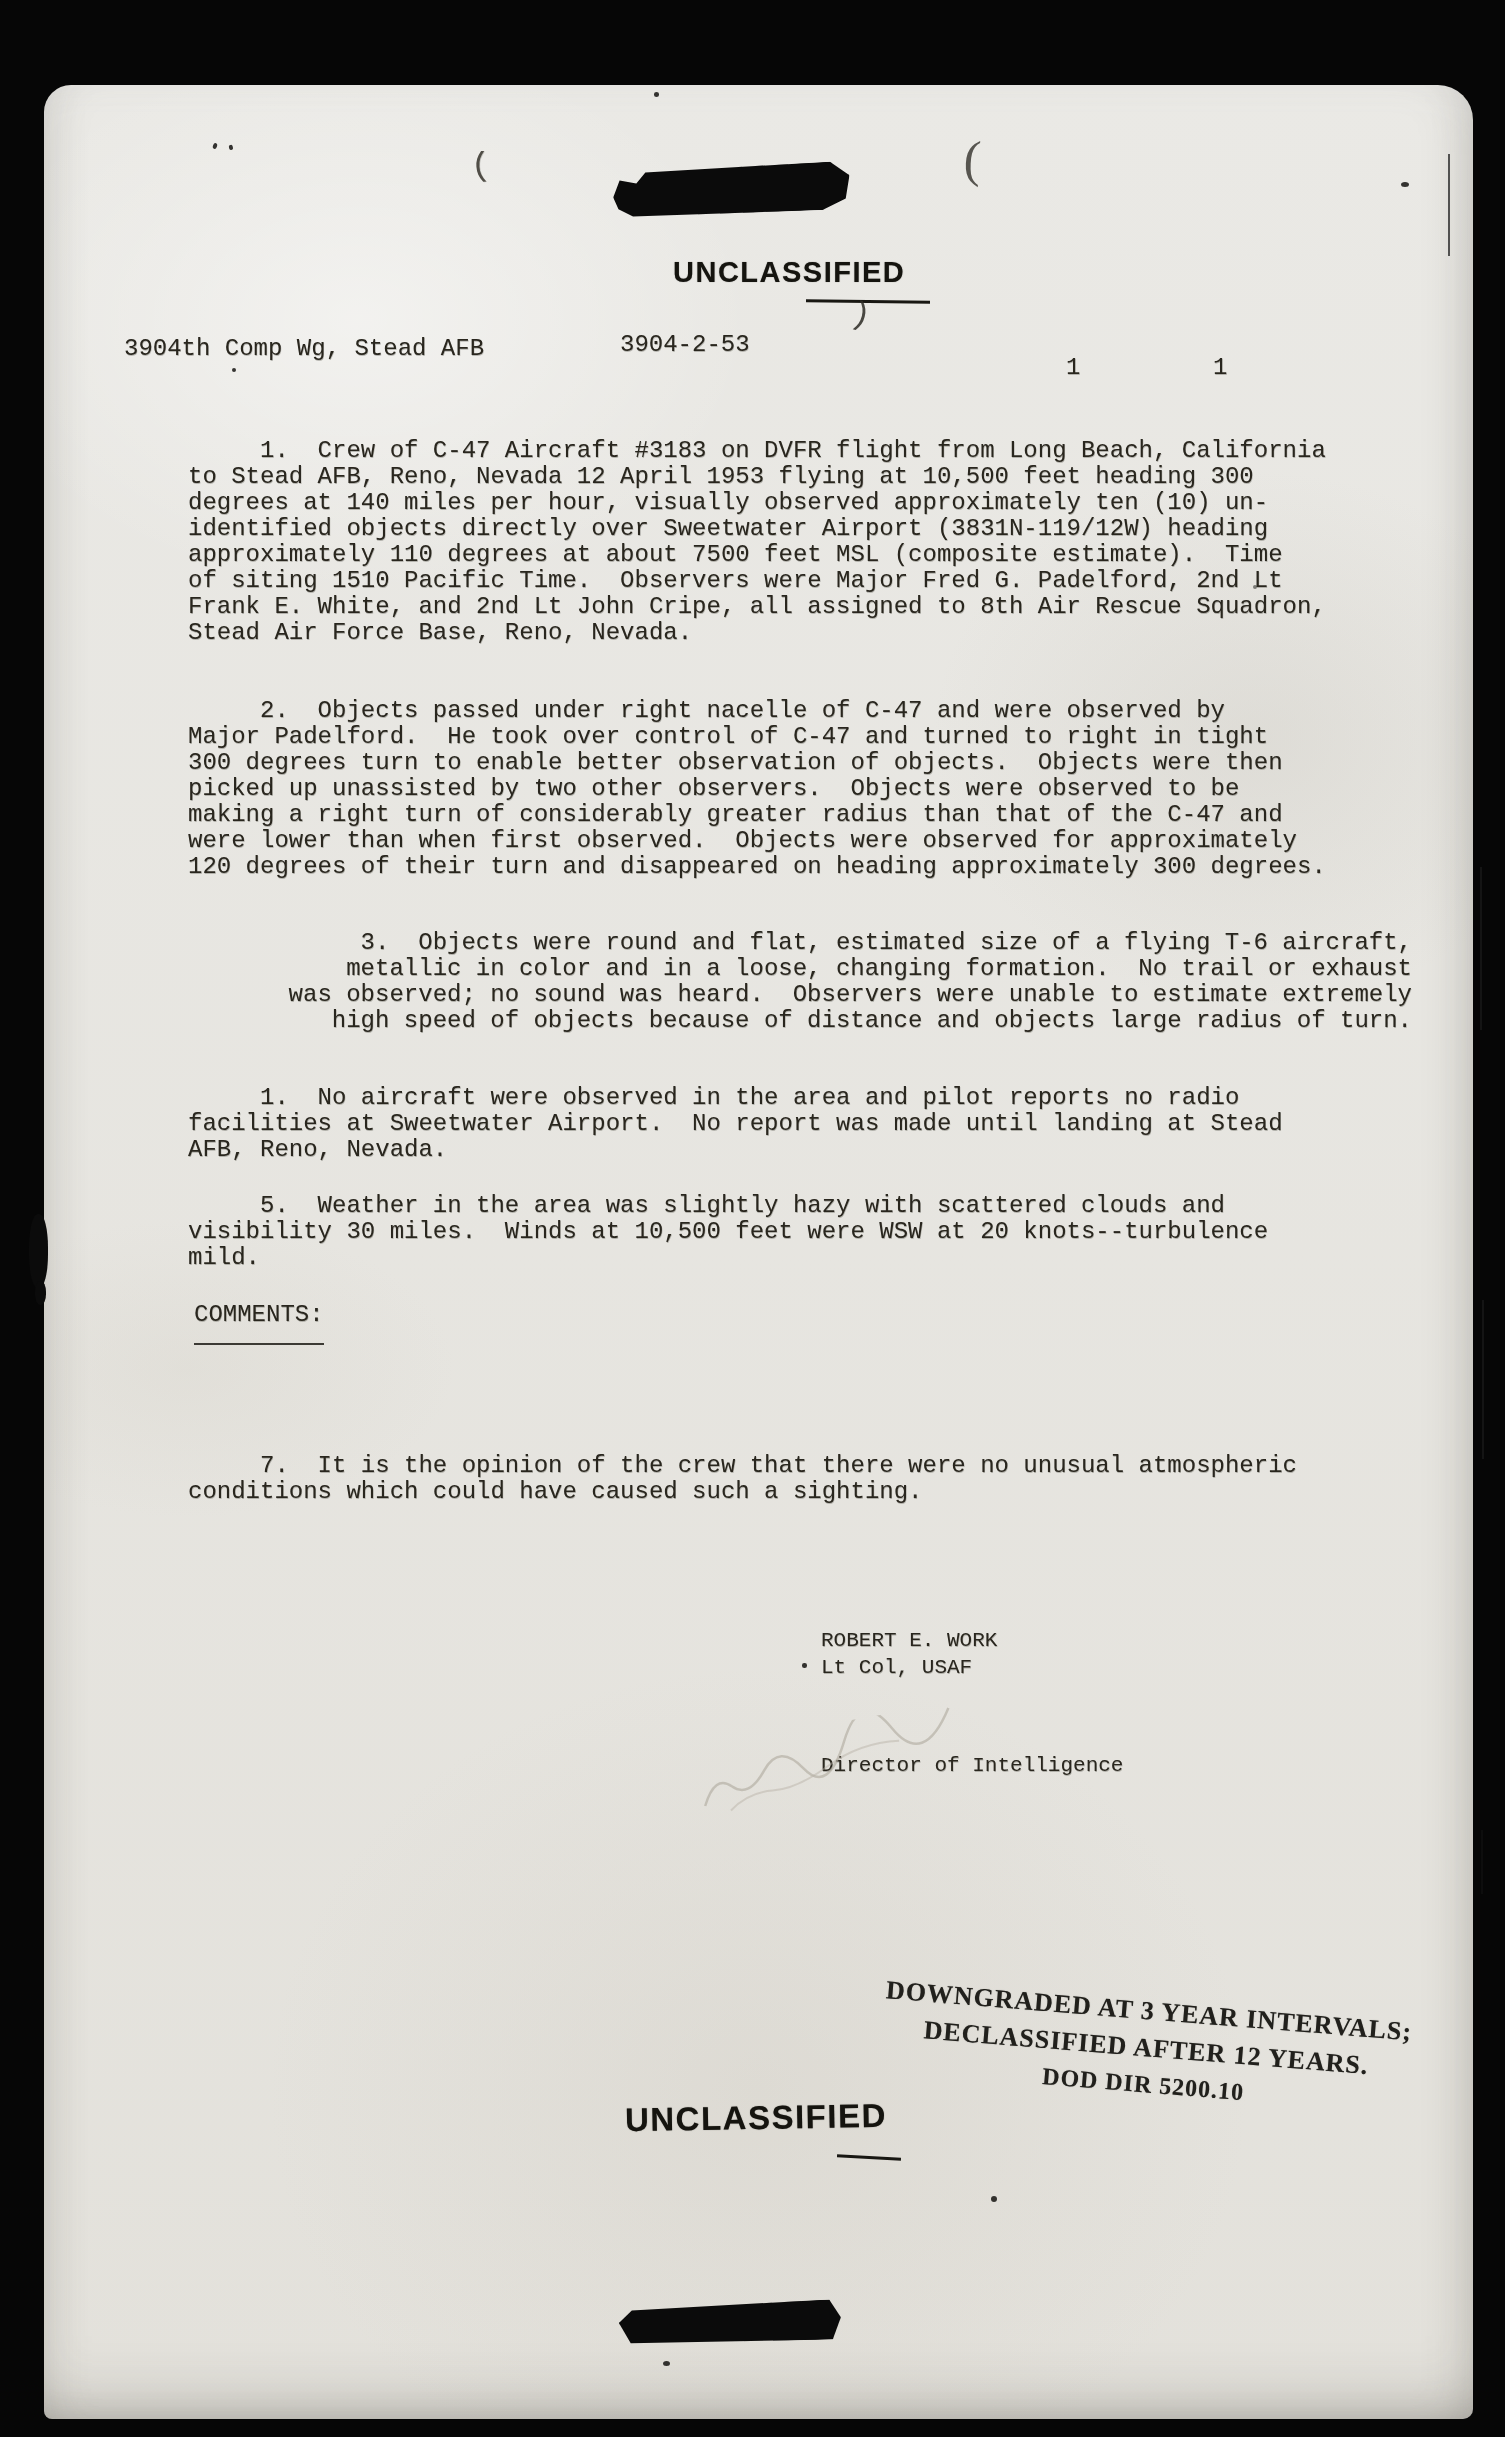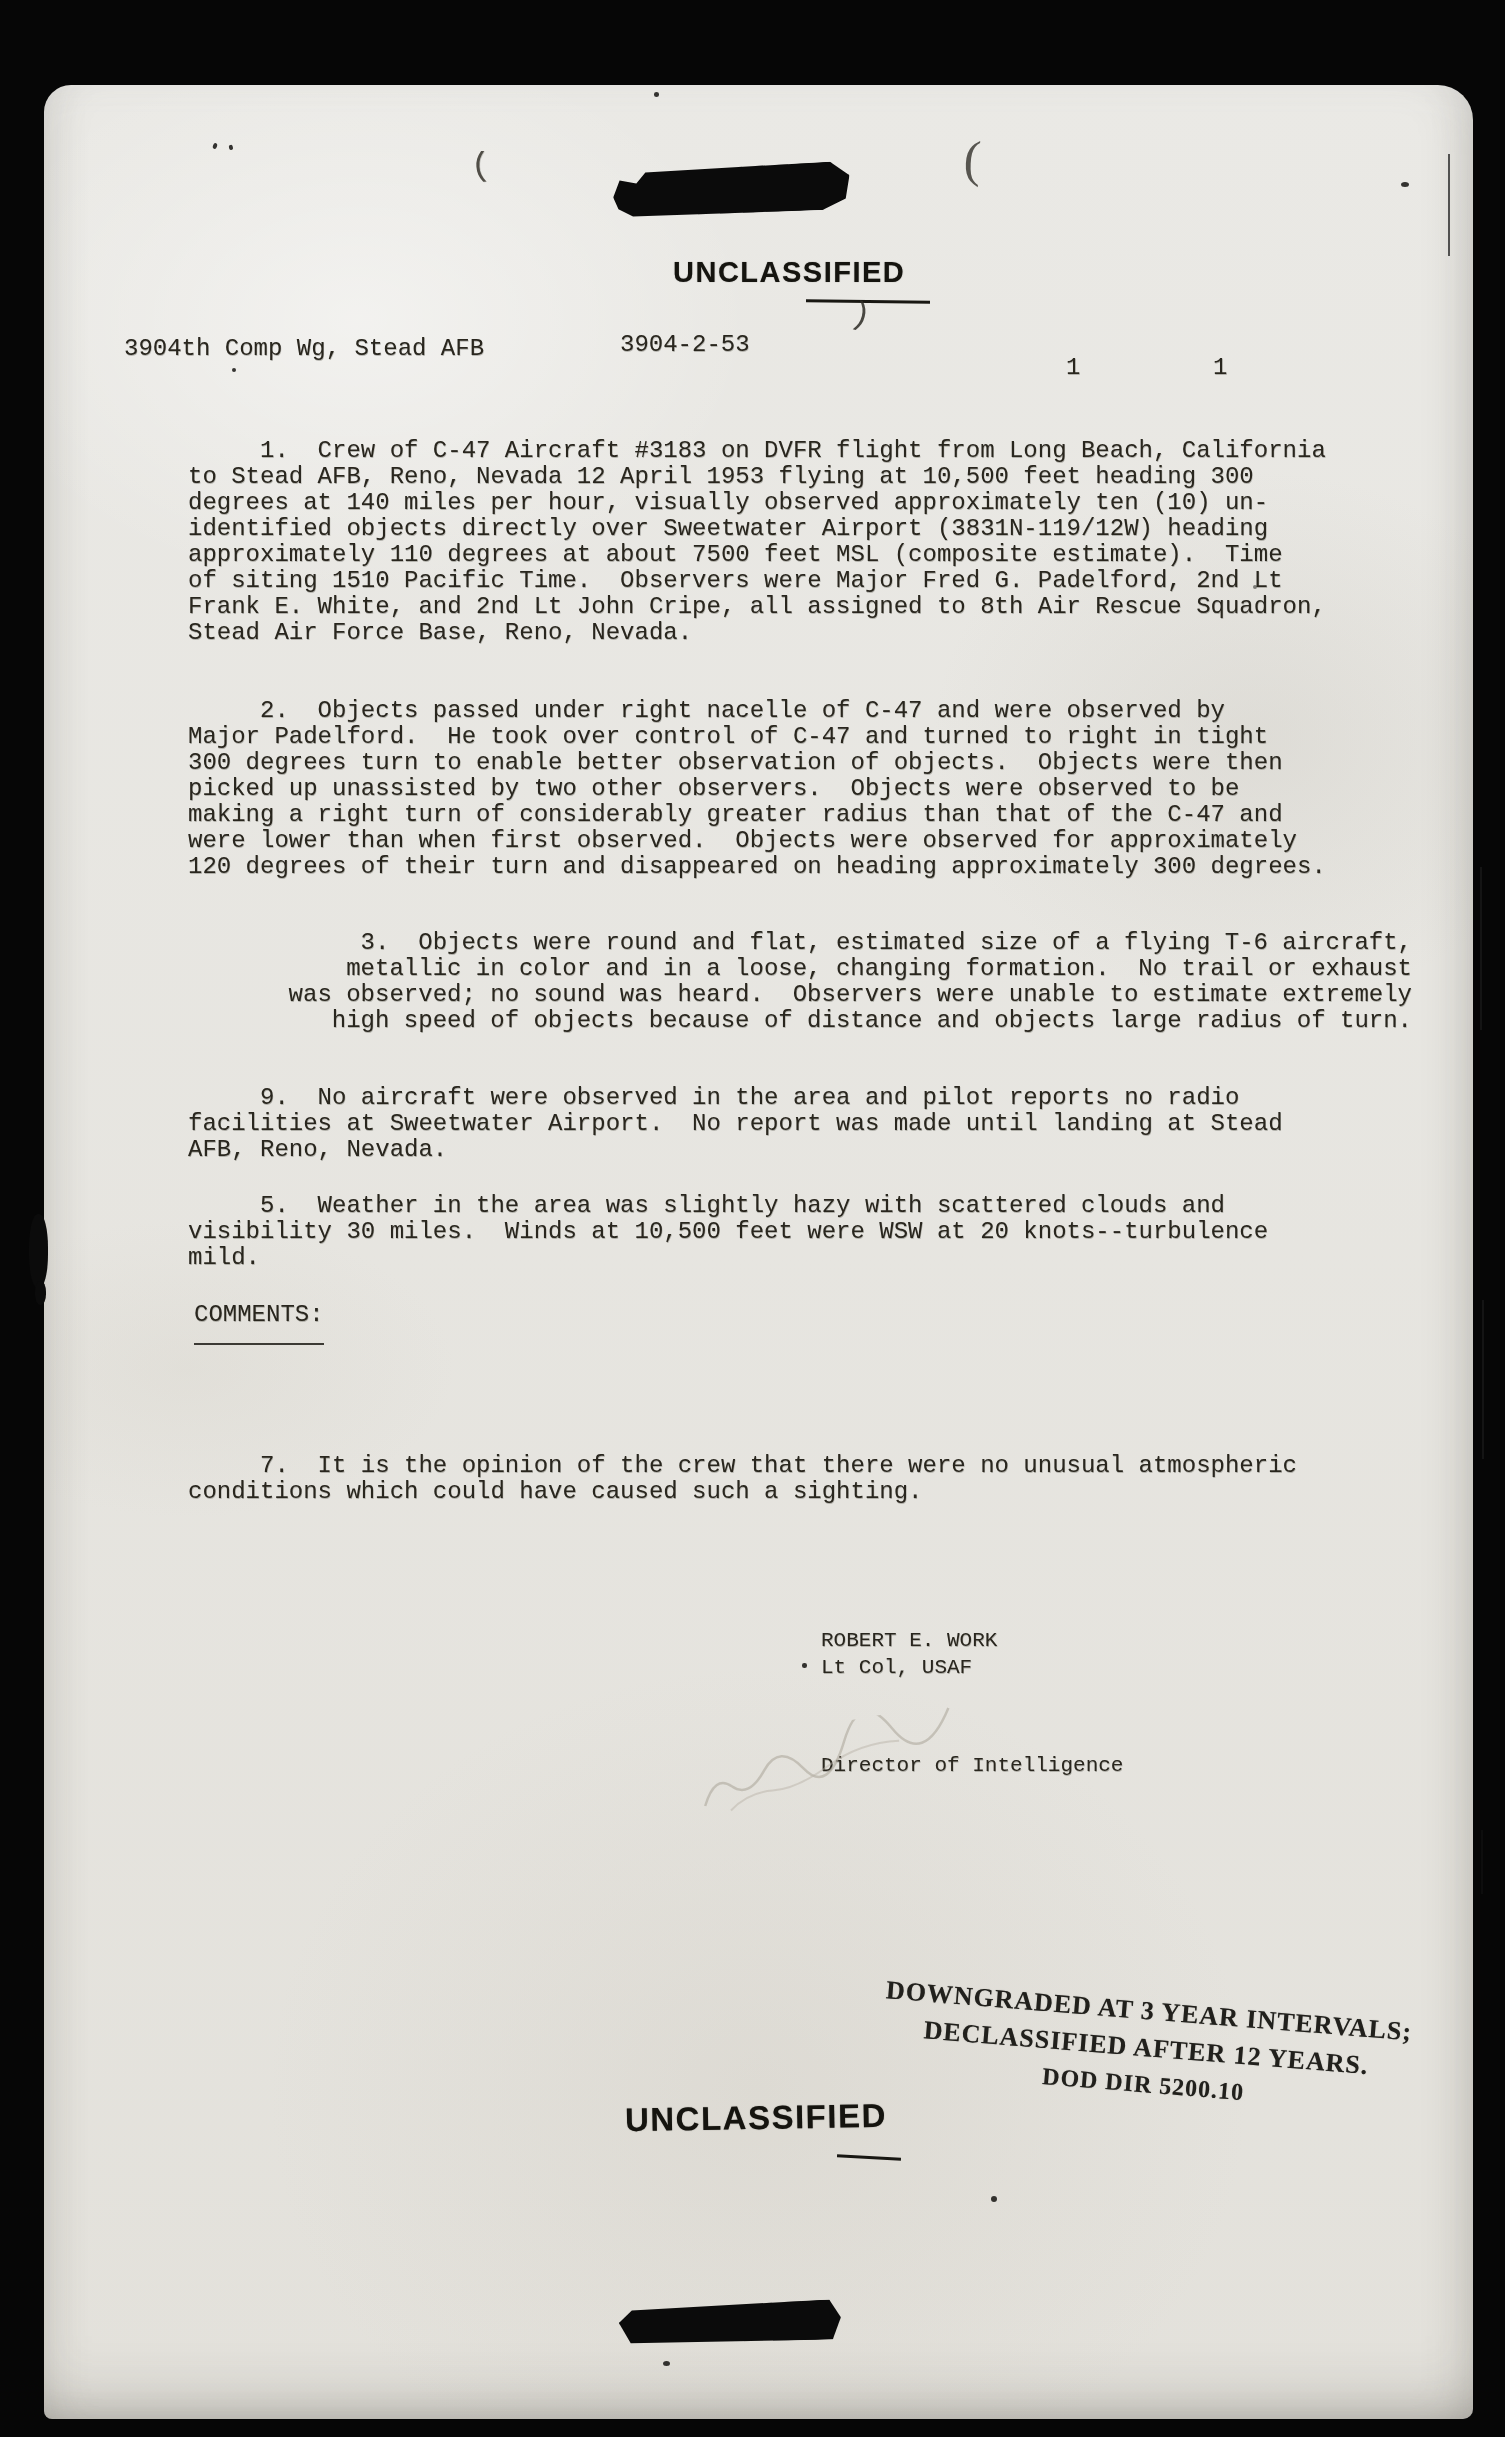--- a/index.html
+++ b/index.html
@@ -71,21 +71,21 @@
 Major Padelford.  He took over control of C-47 and turned to right in tight
 300 degrees turn to enable better observation of objects.  Objects were then
 picked up unassisted by two other observers.  Objects were observed to be
 making a right turn of considerably greater radius than that of the C-47 and
 were lower than when first observed.  Objects were observed for approximately
 120 degrees of their turn and disappeared on heading approximately 300 degrees.</pre>
   <pre class="abs ink para" style="top:930px;text-align:right;">     3.  Objects were round and flat, estimated size of a flying T-6 aircraft,
 metallic in color and in a loose, changing formation.  No trail or exhaust
 was observed; no sound was heard.  Observers were unable to estimate extremely
 high speed of objects because of distance and objects large radius of turn.</pre>
-  <pre class="abs ink para" style="top:1085px;">     9.  No aircraft were observed in the area and pilot reports no radio
+  <pre class="abs ink para" style="top:1085px;">     1.  No aircraft were observed in the area and pilot reports no radio
 facilities at Sweetwater Airport.  No report was made until landing at Stead
 AFB, Reno, Nevada.</pre>
   <pre class="abs ink para" style="top:1193px;">     5.  Weather in the area was slightly hazy with scattered clouds and
 visibility 30 miles.  Winds at 10,500 feet were WSW at 20 knots--turbulence
 mild.</pre>
 
   <div class="abs ink hdr" style="left:194px;top:1302px;"><span class="comments-u">COMMENTS:</span></div>
   <pre class="abs ink para" style="top:1453px;">     7.  It is the opinion of the crew that there were no unusual atmospheric
 conditions which could have caused such a sighting.</pre>
 

